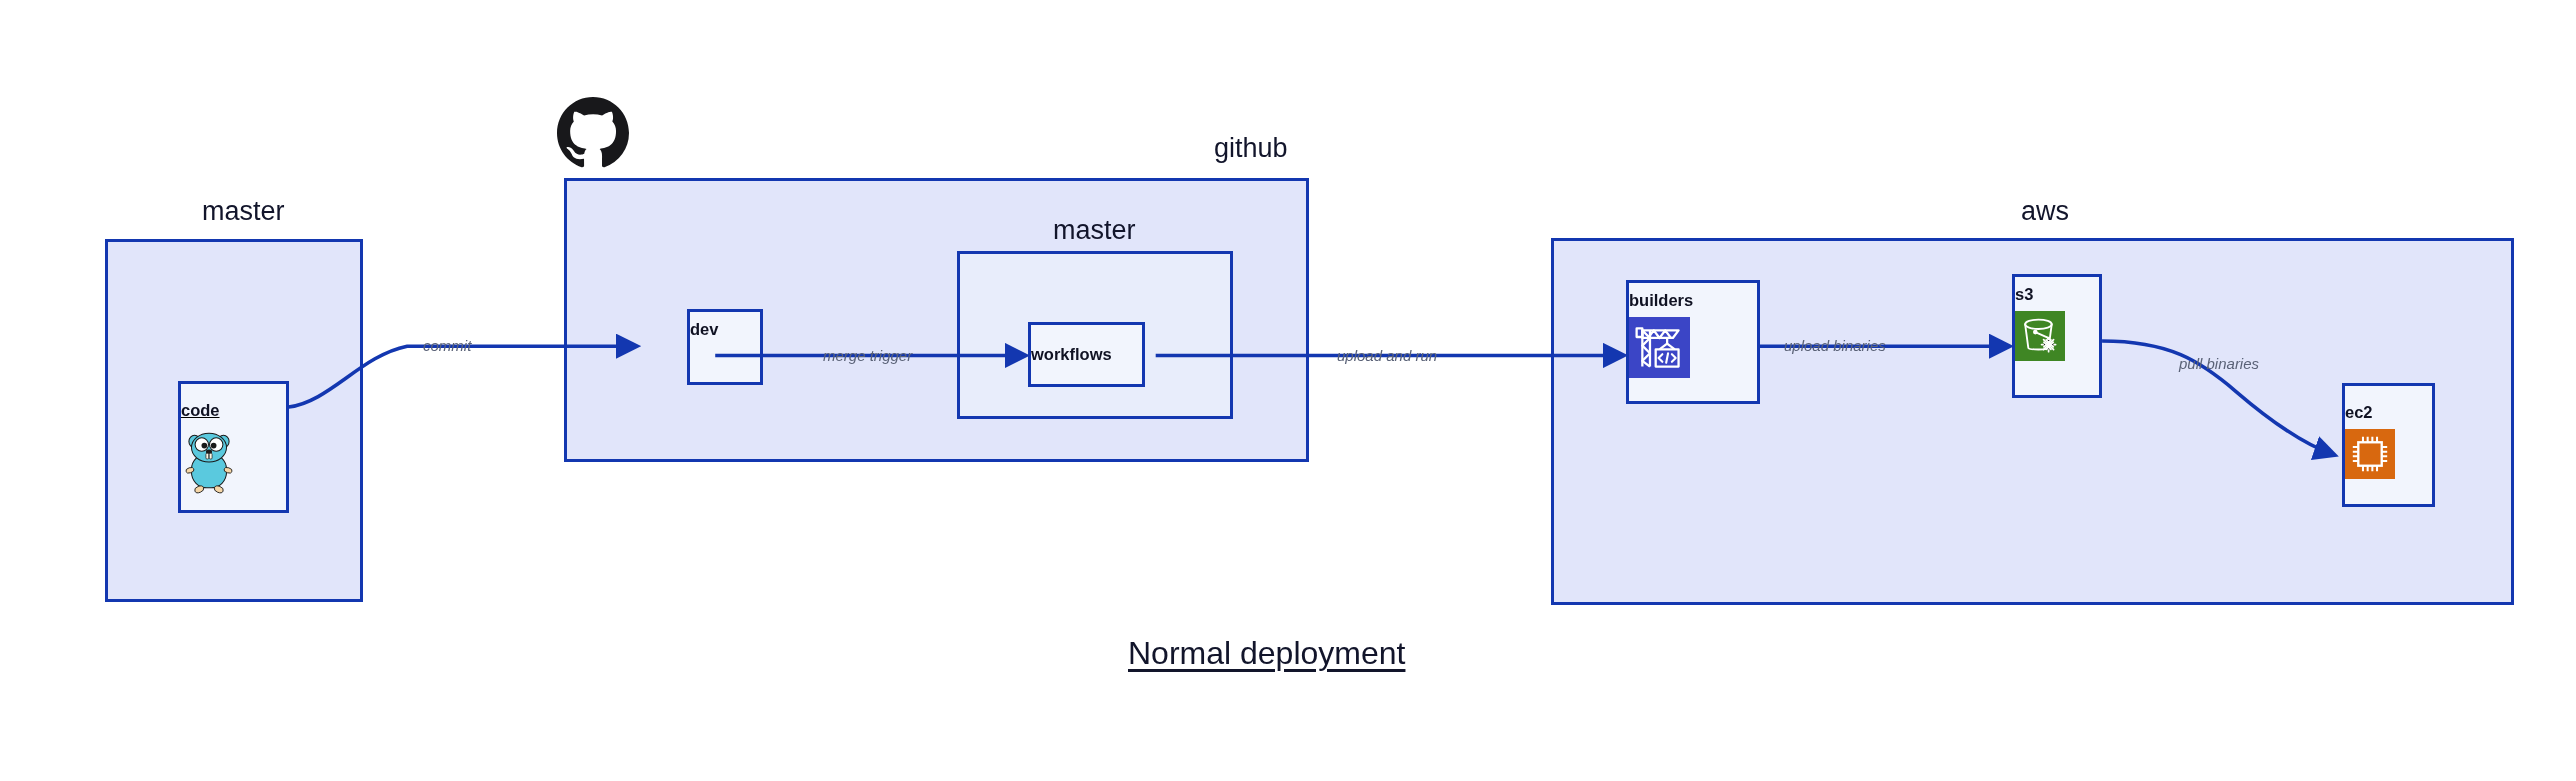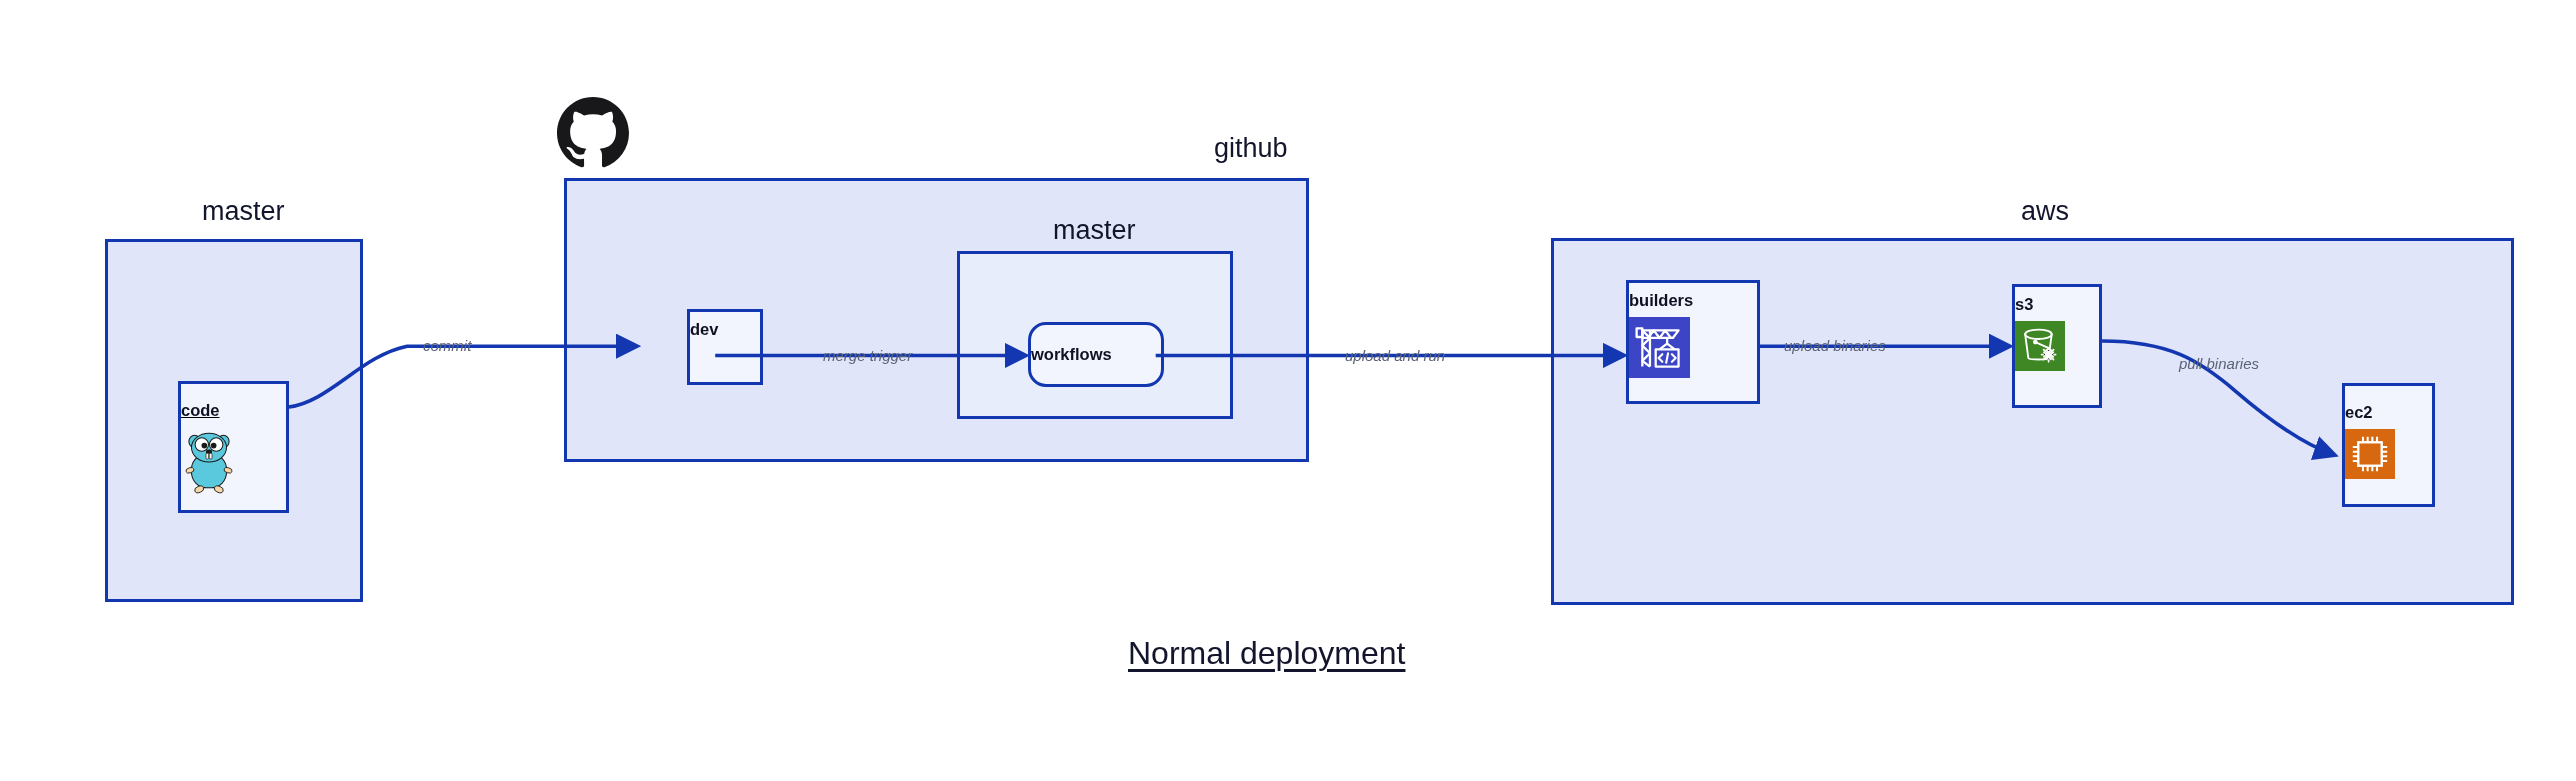--- a/index.html
+++ b/index.html
@@ -146,21 +146,21 @@
   <div class="group-label" style="left:1214px; top:135px;">github</div>
   <div class="group" style="left:564px; top:178px; width:745px; height:284px;"></div>
 
   <div class="group-label" style="left:1053px; top:217px;">master</div>
   <div class="group sub" style="left:957px; top:251px; width:276px; height:168px;"></div>
 
   <div class="node" style="left:639px; top:309px; width:76px; height:76px; padding-top:9.3px;margin-left:48px;">
     <div class="node-label">dev</div>
   </div>
 
-  <div class="node" style="left:1028px; top:322px; width:136px; height:65px; justify-content:center;border-radius:18px;">
+  <div class="node" style="left:1028px; top:322px; width:117px; height:65px; justify-content:center;">
     <div class="node-label">workflows</div>
   </div>
 
   <div class="group-label" style="left:2021px; top:198px;">aws</div>
   <div class="group" style="left:1551px; top:238px; width:963px; height:367px;"></div>
 
   <div class="node" style="left:1626px; top:280px; width:134px; height:124px; padding-top:9.3px;">
     <div class="node-label">builders</div>
     <div class="node-icon" style="margin-top:8.2px;">
       <svg width="61" height="61" viewBox="0 0 64 64">
@@ -182,21 +182,21 @@
         </g>
         <g stroke="#ffffff" stroke-width="2.2" fill="none" stroke-linecap="round" stroke-linejoin="round">
           <path d="M35 39 L31 43 L35 47"></path>
           <path d="M45 39 L49 43 L45 47"></path>
           <path d="M41 38 L39 48"></path>
         </g>
       </svg>
     </div>
   </div>
 
-  <div class="node" style="left:2012px; top:284px; width:90px; height:124px; padding-top:9.3px;">
+  <div class="node" style="left:2012px; top:274px; width:90px; height:124px; padding-top:9.3px;">
     <div class="node-label">s3</div>
     <div class="node-icon" style="margin-top:8.2px;">
       <svg width="50" height="50" viewBox="0 0 64 64">
         <rect x="0" y="0" width="64" height="64" fill="#3f8624"></rect>
         <g stroke="#ffffff" stroke-width="2.4" fill="none" stroke-linecap="round" stroke-linejoin="round">
 
           <ellipse cx="30" cy="17" rx="17" ry="6"></ellipse>
           <path d="M13 17 L17 47 C17 50 43 50 43 47 L47 17"></path>
 
           <path d="M26 27 L44 35"></path>
@@ -244,20 +244,20 @@
       <path d="M 2243 690 L 3148 690" marker-end="url(#arrow)"></path>
 
       <path d="M 3416 672 L 3897 672" marker-end="url(#arrow)"></path>
 
       <path d="M 4080 662 C 4210 662 4270 700 4340 760 C 4410 820 4470 862 4528 882" marker-end="url(#arrow)"></path>
     </g>
   </svg>
 
   <div class="edge-label" style="left:423px; top:338px;">commit</div>
   <div class="edge-label" style="left:823px; top:348px;">merge trigger</div>
-  <div class="edge-label" style="left:1337px; top:348px;margin-left:8px;">upload and run</div>
+  <div class="edge-label" style="left:1337px; top:348px;">upload and run</div>
   <div class="edge-label" style="left:1784px; top:338px;">upload binaries</div>
   <div class="edge-label" style="left:2179px; top:344px;margin-top:12px;">pull binaries</div>
 
   <div id="diagram-title" style="left:1128px; top:637px;">Normal deployment</div>
 
 </div>
 
 
 </body></html>

